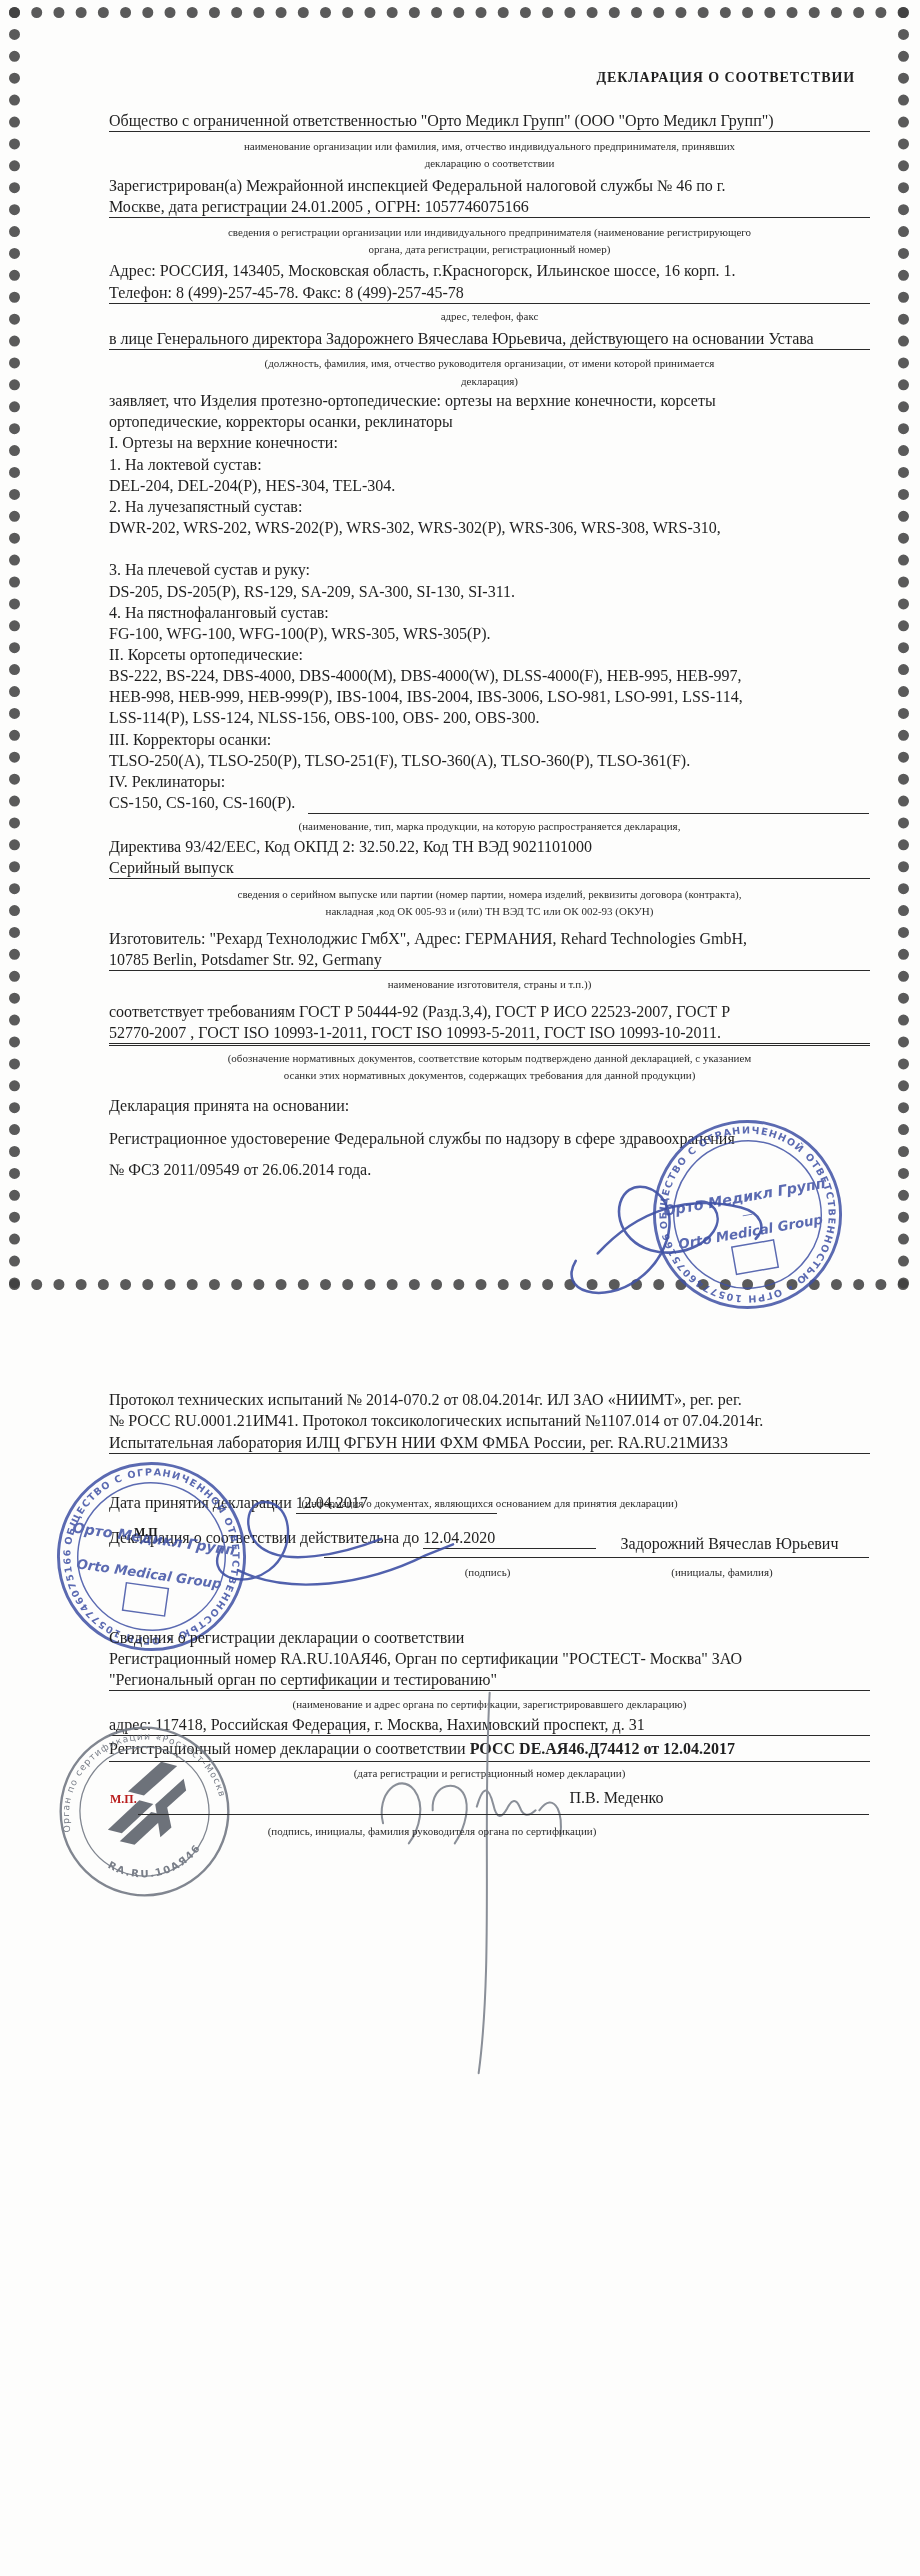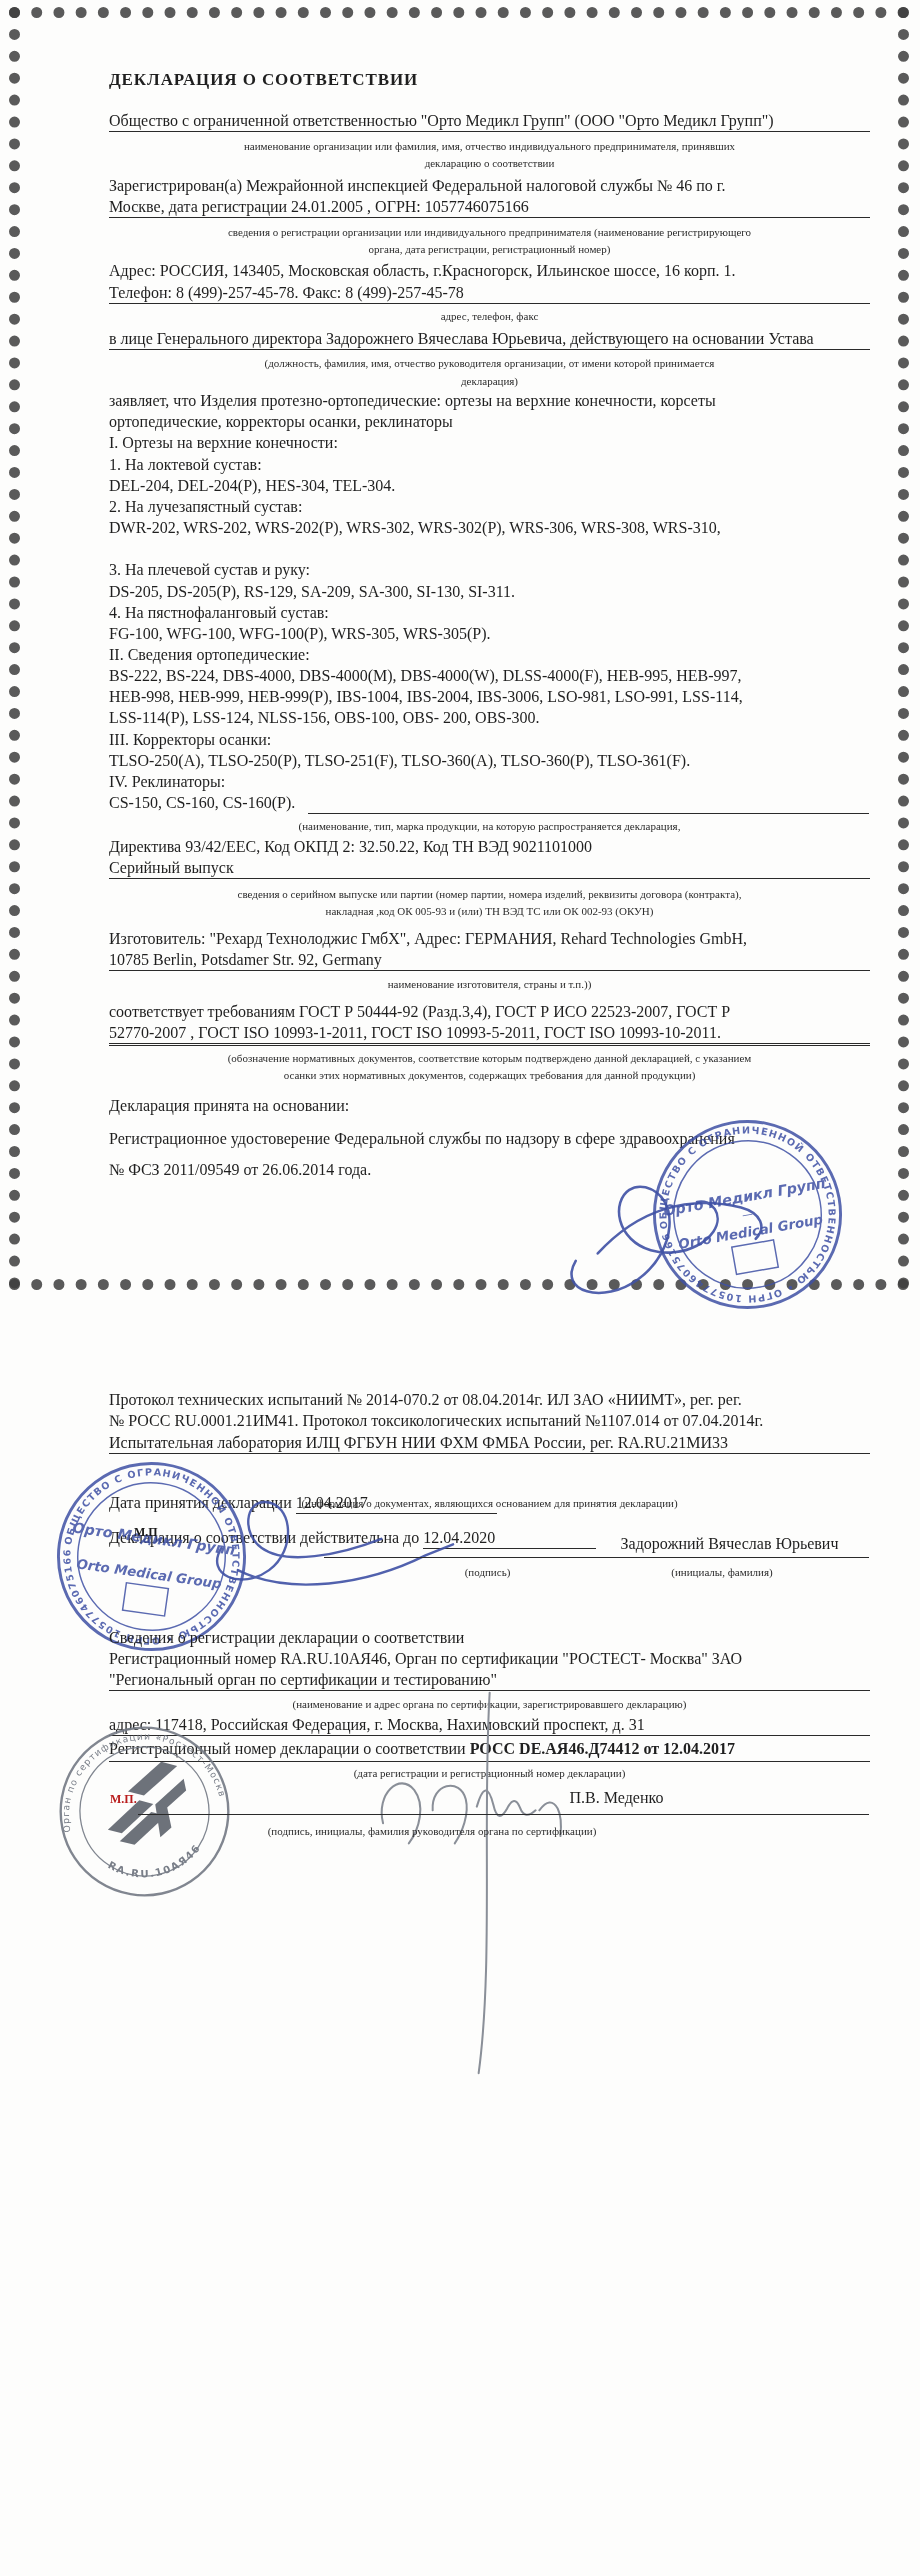--- a/index.html
+++ b/index.html
@@ -4,22 +4,22 @@
 <style>
   html,body{margin:0;padding:0;background:#ffffff;}
   .page{position:relative;width:920px;height:2576px;background:#fdfdfc;
         font-family:"Liberation Serif","DejaVu Serif",serif;color:#1f1f1f;overflow:hidden;}
   .ln{position:absolute;left:109px;width:761px;font-size:16px;line-height:21px;white-space:nowrap;}
   .cap{position:absolute;left:109px;width:761px;font-size:11px;line-height:16.6px;
        text-align:center;color:#2c2c2c;white-space:nowrap;}
   .ul{border-bottom:1.5px solid #2a2a2a;}
   .uld{border-bottom:3.7px double #2a2a2a;}
   .rule{position:absolute;height:0;border-top:1.5px solid #2a2a2a;}
-  .title{position:absolute;left:109px;width:761px;text-align:left;
-         font-size:17px;font-weight:bold;letter-spacing:0.9px;}
+  .title{position:absolute;left:94px;width:761px;text-align:right;
+         font-size:14px;font-weight:bold;letter-spacing:0.9px;}
   .b{font-weight:bold;}
   .dateul{display:inline-block;border-bottom:1.5px solid #2a2a2a;}
   .orn-h{position:absolute;height:0;border-top:11px dotted #3e3e3e;opacity:.85;}
   .orn-v{position:absolute;width:0;border-left:11px dotted #3e3e3e;opacity:.85;}
   .stamp{position:absolute;}
   .mp{position:absolute;font-size:12px;font-weight:bold;color:#1a1a1a;}
   svg text{font-family:"DejaVu Sans","Liberation Sans",sans-serif;}
 </style>
 </head>
 <body>
@@ -54,21 +54,21 @@
   <div class="ln" style="top:411px;">ортопедические, корректоры осанки, реклинаторы</div>
   <div class="ln" style="top:432px;">I. Ортезы на верхние конечности:</div>
   <div class="ln" style="top:454px;">1. На локтевой сустав:</div>
   <div class="ln" style="top:475px;">DEL-204, DEL-204(P), HES-304, TEL-304.</div>
   <div class="ln" style="top:496px;">2. На лучезапястный сустав:</div>
   <div class="ln" style="top:517px;">DWR-202, WRS-202, WRS-202(P), WRS-302, WRS-302(P), WRS-306, WRS-308, WRS-310,</div>
   <div class="ln" style="top:559px;">3. На плечевой сустав и руку:</div>
   <div class="ln" style="top:581px;">DS-205, DS-205(P), RS-129, SA-209, SA-300, SI-130, SI-311.</div>
   <div class="ln" style="top:602px;">4. На пястнофаланговый сустав:</div>
   <div class="ln" style="top:623px;">FG-100, WFG-100, WFG-100(P), WRS-305, WRS-305(P).</div>
-  <div class="ln" style="top:644px;">II. Сведения ортопедические:</div>
+  <div class="ln" style="top:644px;">II. Корсеты ортопедические:</div>
   <div class="ln" style="top:665px;">BS-222, BS-224, DBS-4000, DBS-4000(M), DBS-4000(W), DLSS-4000(F), HEB-995, HEB-997,</div>
   <div class="ln" style="top:686px;">HEB-998, HEB-999, HEB-999(P), IBS-1004, IBS-2004, IBS-3006, LSO-981, LSO-991, LSS-114,</div>
   <div class="ln" style="top:707px;">LSS-114(P), LSS-124, NLSS-156, OBS-100, OBS- 200, OBS-300.</div>
   <div class="ln" style="top:729px;">III. Корректоры осанки:</div>
   <div class="ln" style="top:750px;">TLSO-250(A), TLSO-250(P), TLSO-251(F), TLSO-360(A), TLSO-360(P), TLSO-361(F).</div>
   <div class="ln" style="top:771px;">IV. Реклинаторы:</div>
   <div class="ln" style="top:792px;">CS-150, CS-160, CS-160(P).</div>
   <div class="rule" style="left:308px;top:813px;width:561px;"></div>
 
   <div class="cap" style="top:818px;">(наименование, тип, марка продукции, на которую распространяется декларация,</div>

